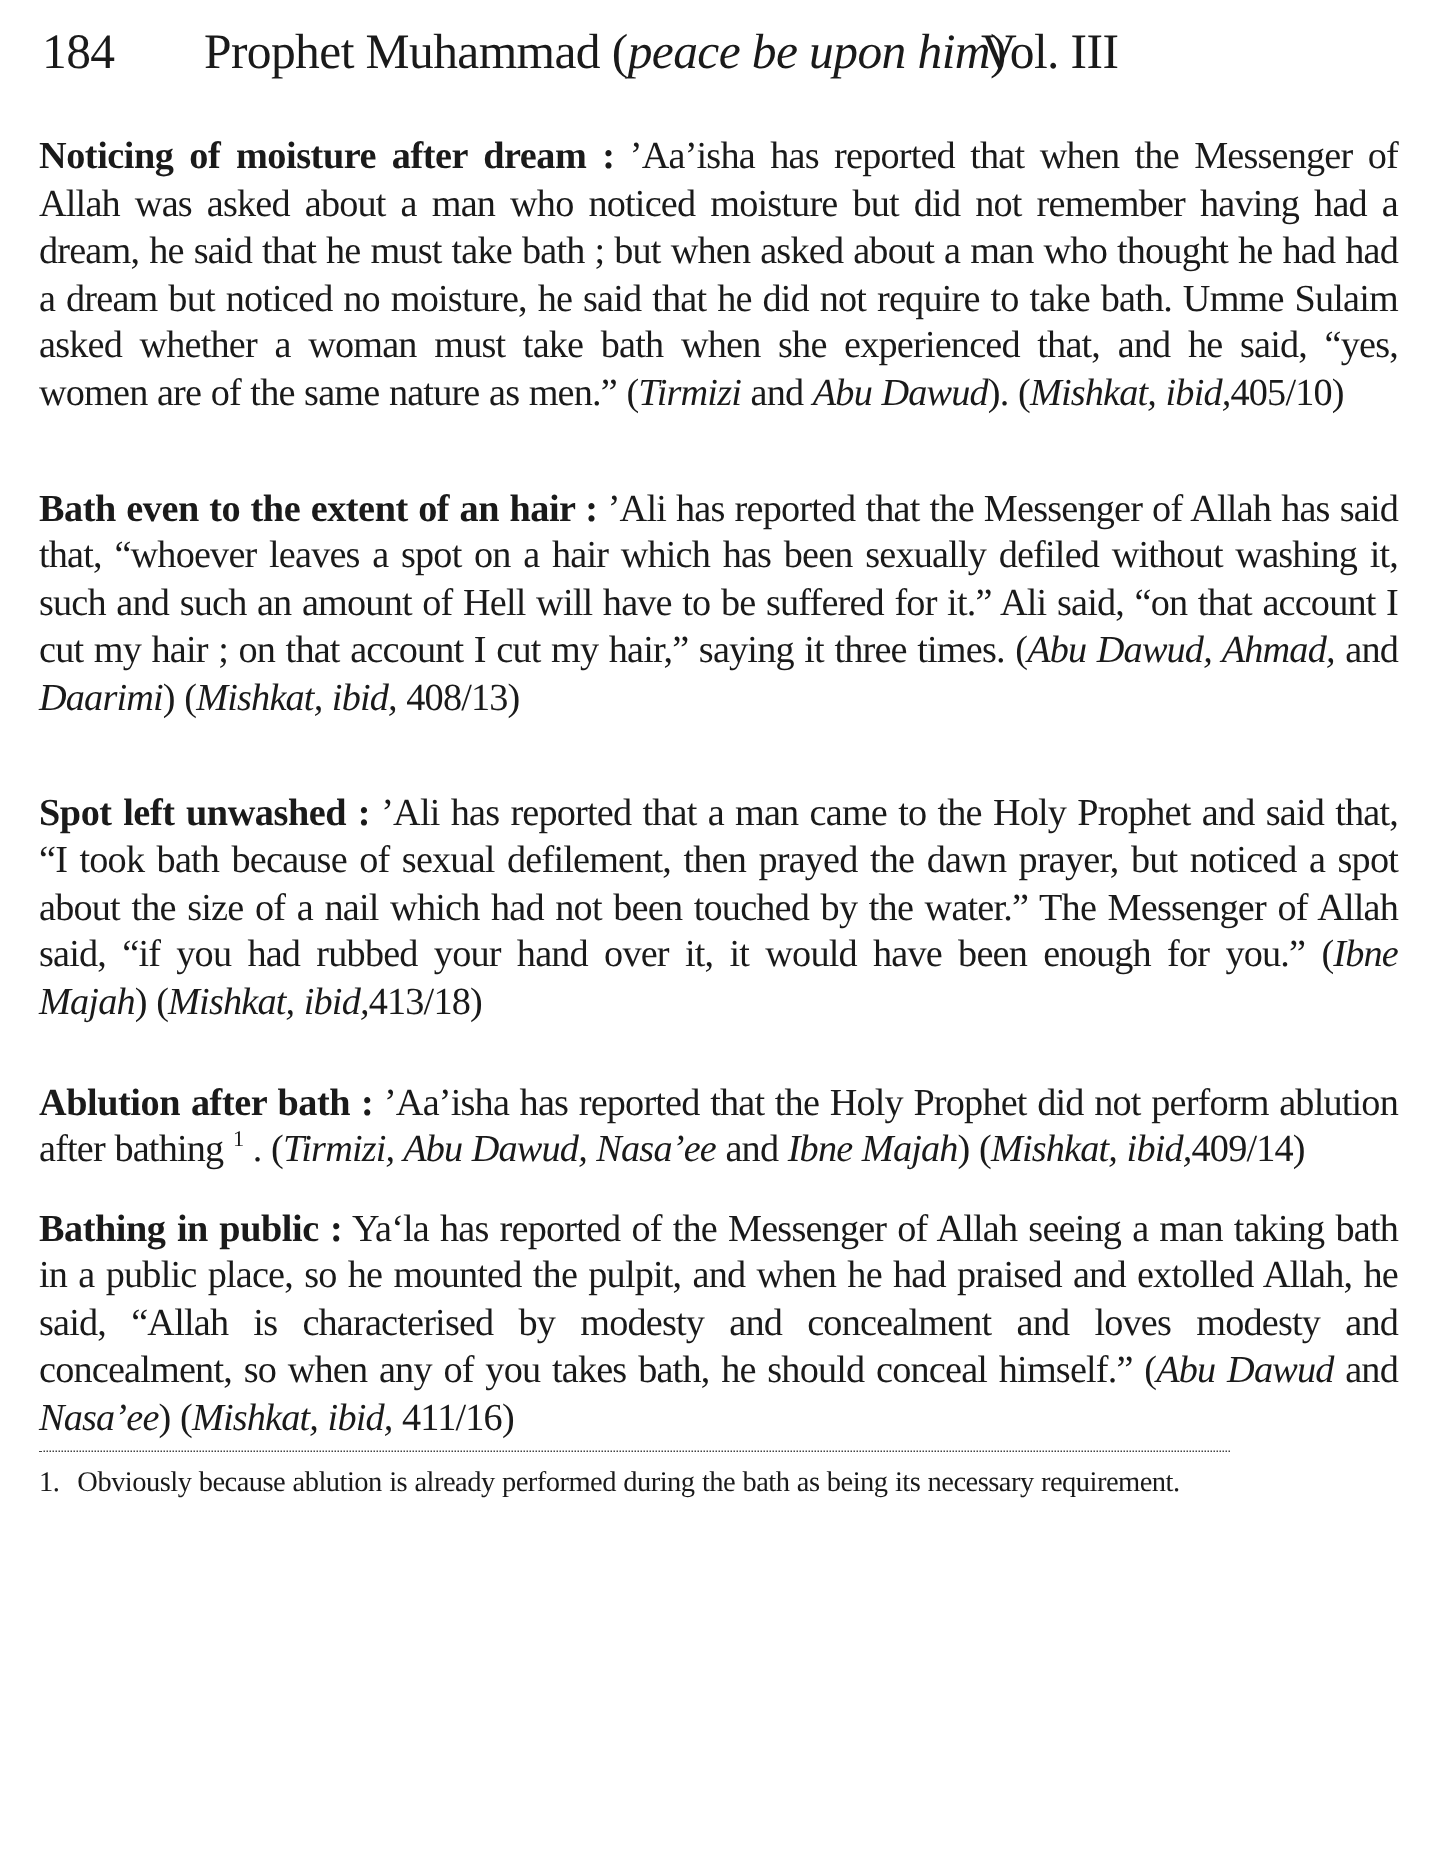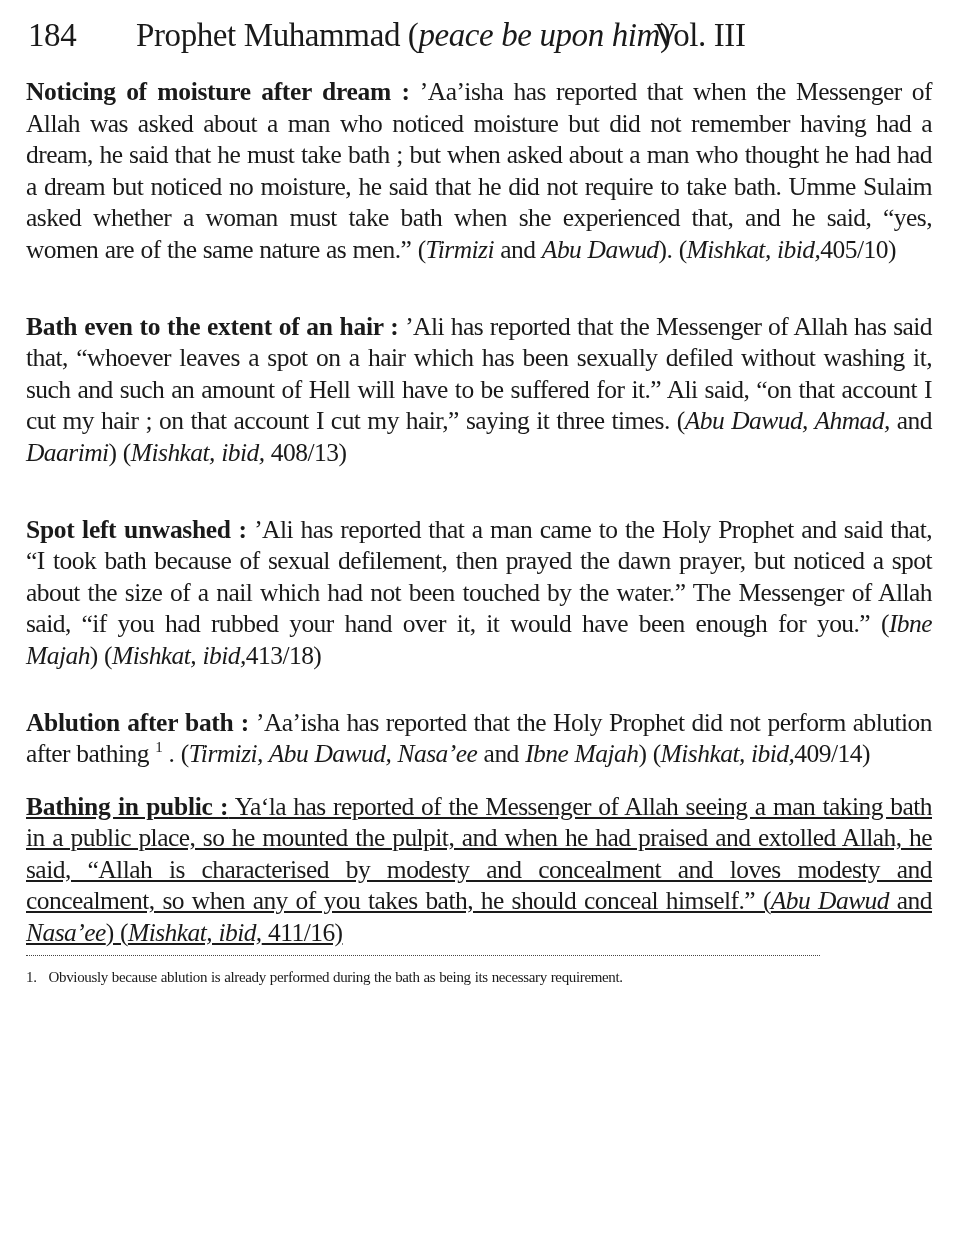--- a/index.html
+++ b/index.html
@@ -11,37 +11,37 @@
   .header {
     position: absolute; top: 18px; left: 28px; right: 40px;
     font-size: 33px; line-height: 34px; white-space: nowrap;
     letter-spacing: -0.4px;
     text-decoration: underline;
   }
   .header .pnum { display: inline-block; width: 108px; }
   .header .title { display: inline-block; width: 518px; }
   .header .vol { display: inline-block; }
   .content {
-    position: absolute; top: 76px; left: 26px; width: 906px;
+    position: absolute; top: 88px; left: 26px; width: 906px;
     font-size: 25.5px; line-height: 31.6px; text-align: justify;
     letter-spacing: -0.55px; word-spacing: 0.5px;
   }
   .para { margin: 0; }
   .para + .para { margin-top: 45px; }
   .para.p4 { margin-top: 35px; }
-  .para.p5 { margin-top: 21px; text-decoration: underline; }
+  .para.p5 { margin-top: 21px; }
   .heading { font-weight: bold; letter-spacing: -0.3px; }
   .it { font-style: italic; }
   sup { font-size: 15px; line-height: 0; vertical-align: 10px; }
   .footnote-rule {
     margin-top: 6px; width: 794px; height: 0;
     border-top: 1.5px dotted #444;
   }
   .footnote {
-    margin-top: 8px; font-size: 15px; line-height: 26px; text-align: justify;
+    margin-top: 8px; font-size: 19px; line-height: 26px; text-align: justify;
     letter-spacing: -0.35px;
   }
   .footnote .fnnum { margin-right: 12px; }
 </style>
 </head>
 <body>
 
 <div class="header">
   <span class="pnum">184</span><span class="title"><span>Prophet Muhammad (</span><span class="it">peace be upon him</span><span>)</span></span><span class="vol">Vol. III</span>
 </div>

